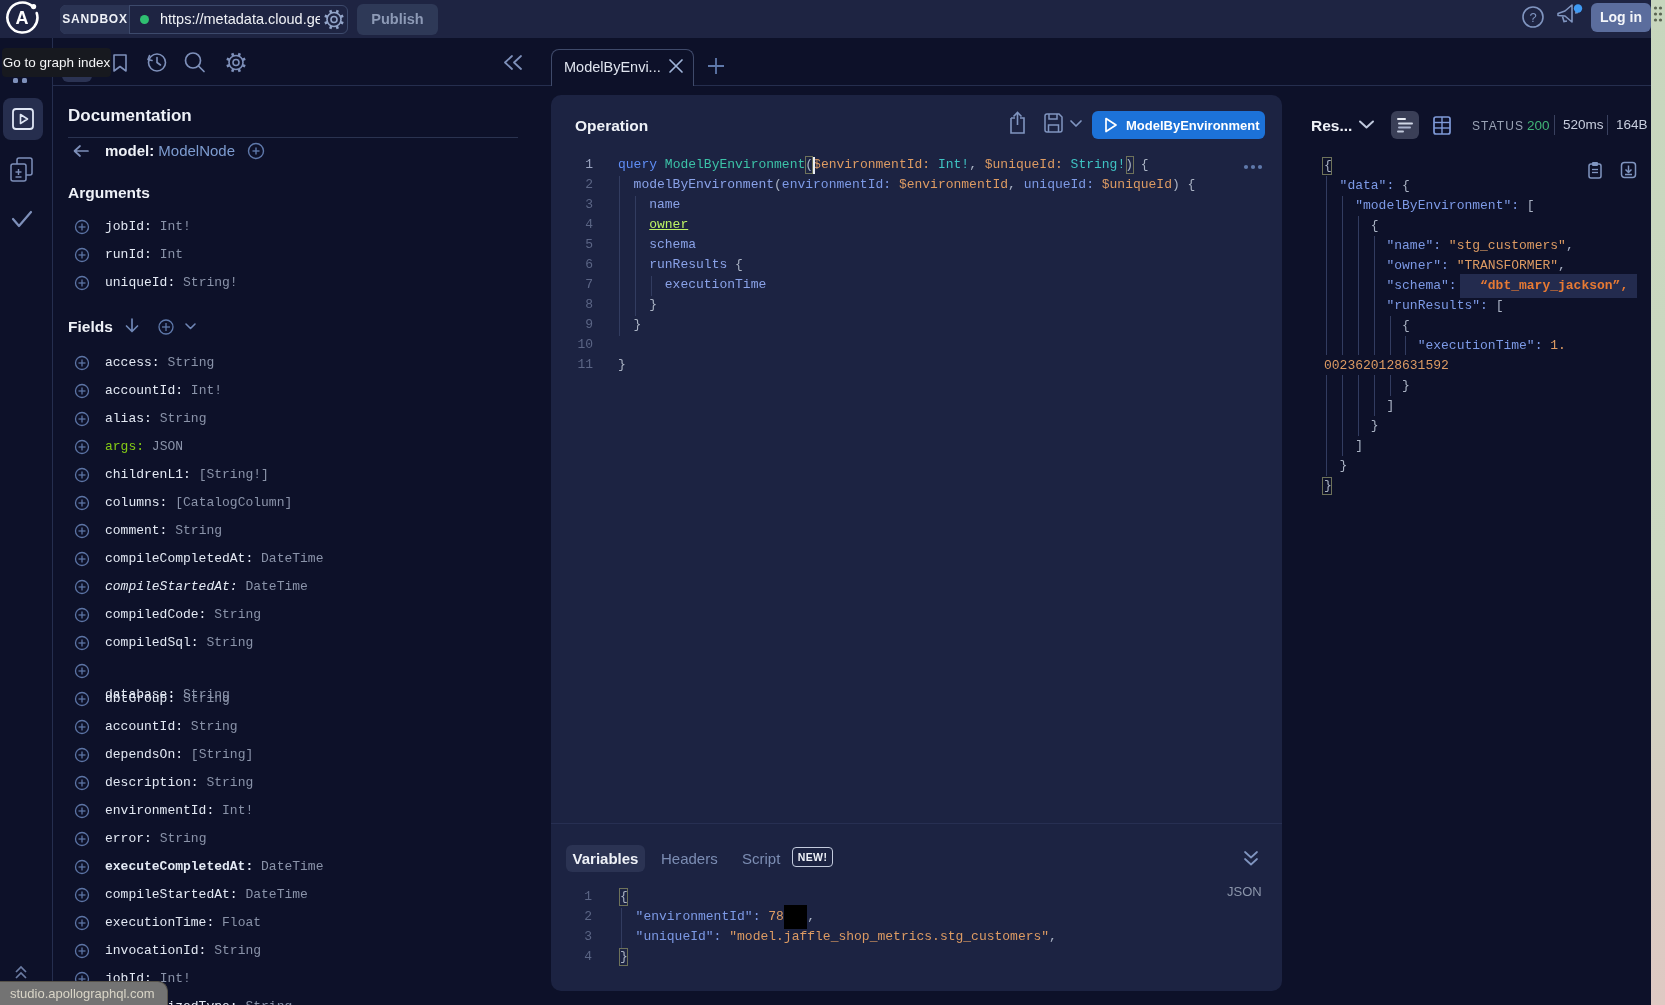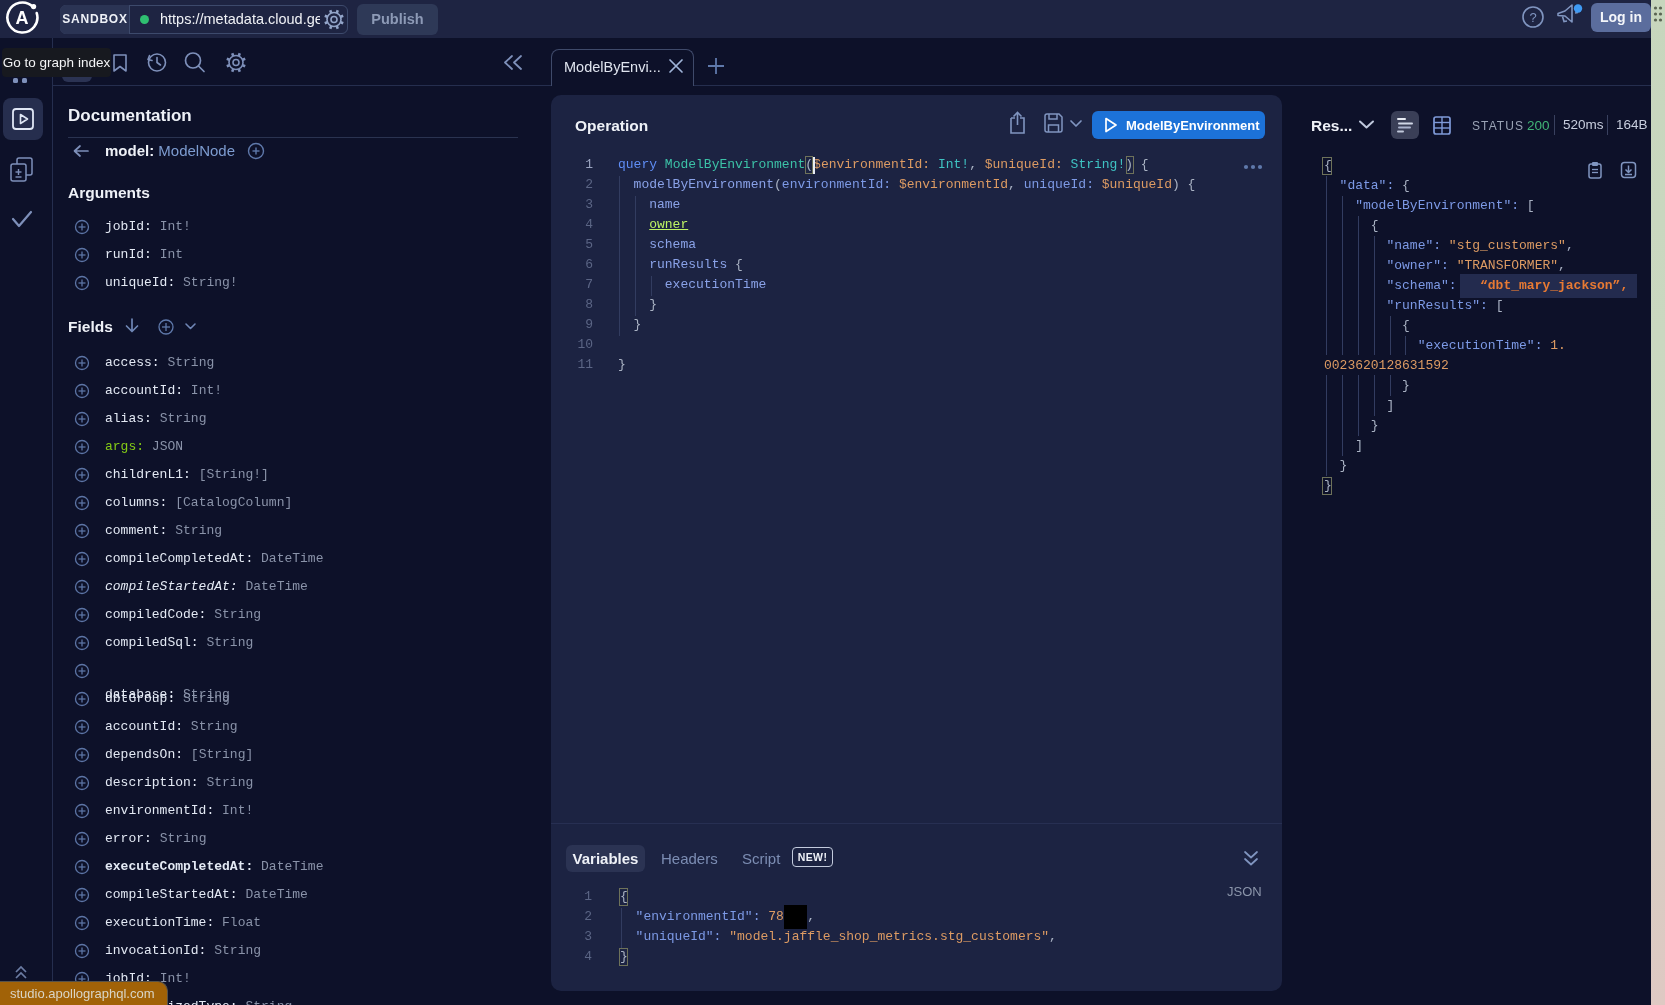--- a/index.html
+++ b/index.html
@@ -369,12 +369,12 @@
     <circle cx="9.5" cy="8" r="1.6" fill="#5a6452"></circle>
 <circle cx="4.5" cy="14" r="1.6" fill="#5a6452"></circle>
     <circle cx="9.5" cy="14" r="1.6" fill="#5a6452"></circle>
 <circle cx="4.5" cy="20" r="1.6" fill="#5a6452"></circle>
     <circle cx="9.5" cy="20" r="1.6" fill="#5a6452"></circle>
 </svg>
 <div class="abs" style="left:2px;top:48px;width:109px;height:29px;background:#17191f;border-radius:4px;line-height:29px;text-align:center;color:#f2f3f5;font-size:13.5px;white-space:nowrap;">Go to graph index</div>
 <svg width="20" height="20" style="left:14px;top:964px;">
 <path d="M 2 8 l 5 -5 l 5 5 M 2 14 l 5 -5 l 5 5" fill="none" stroke="#6b7ca3" stroke-width="1.7"></path>
 </svg>
-<div class="abs" style="left:0;top:981px;width:168px;height:24px;background:#a16207;border:1px solid #56524a;border-left:none;border-bottom:none;border-radius:0 10px 0 0;box-sizing:border-box;line-height:23px;color:#d9d5c7;font-size:13px;"><span style="margin-left:10px;">studio.apollographql.com</span></div>
+<div class="abs" style="left:0;top:981px;width:168px;height:24px;background:#737373;border:1px solid #56524a;border-left:none;border-bottom:none;border-radius:0 10px 0 0;box-sizing:border-box;line-height:23px;color:#d9d5c7;font-size:13px;"><span style="margin-left:10px;">studio.apollographql.com</span></div>
 </body></html>

